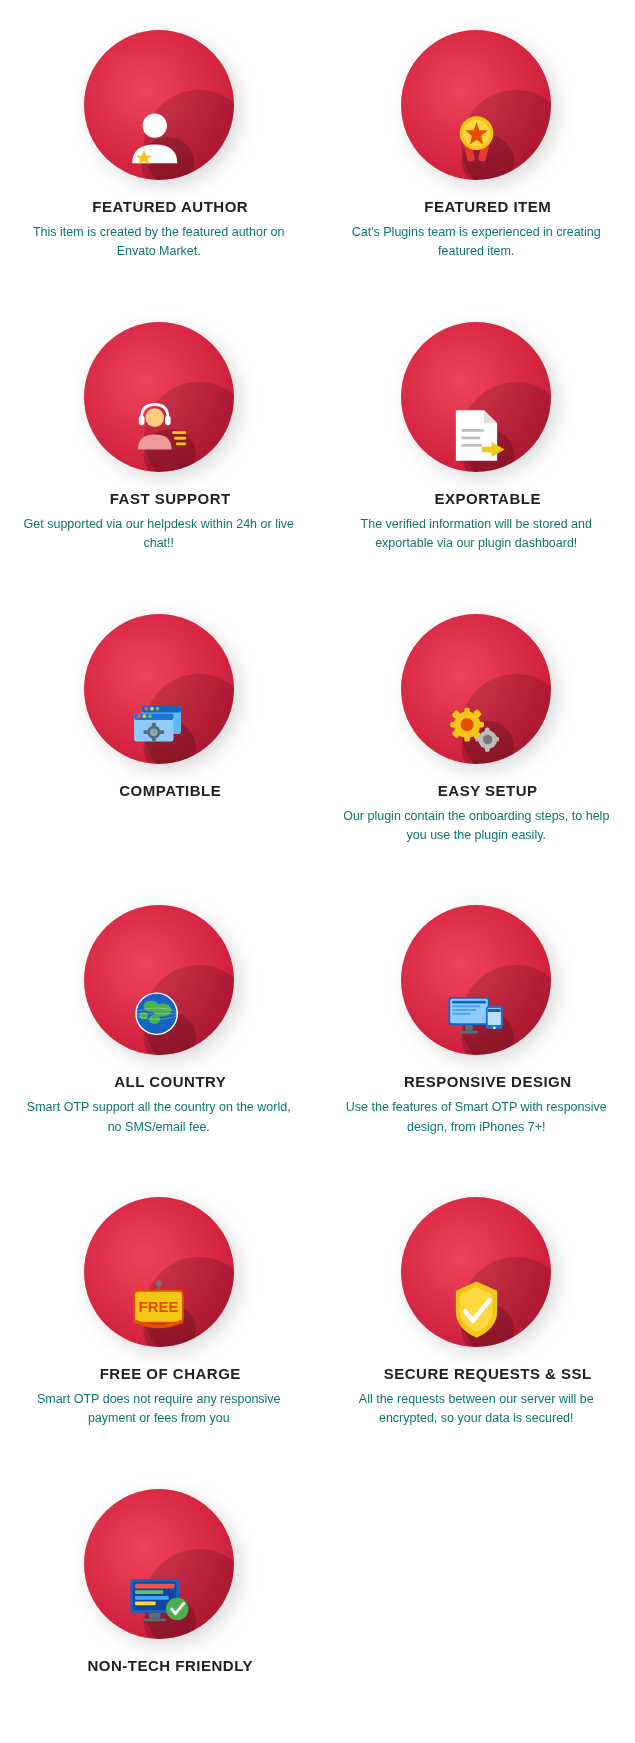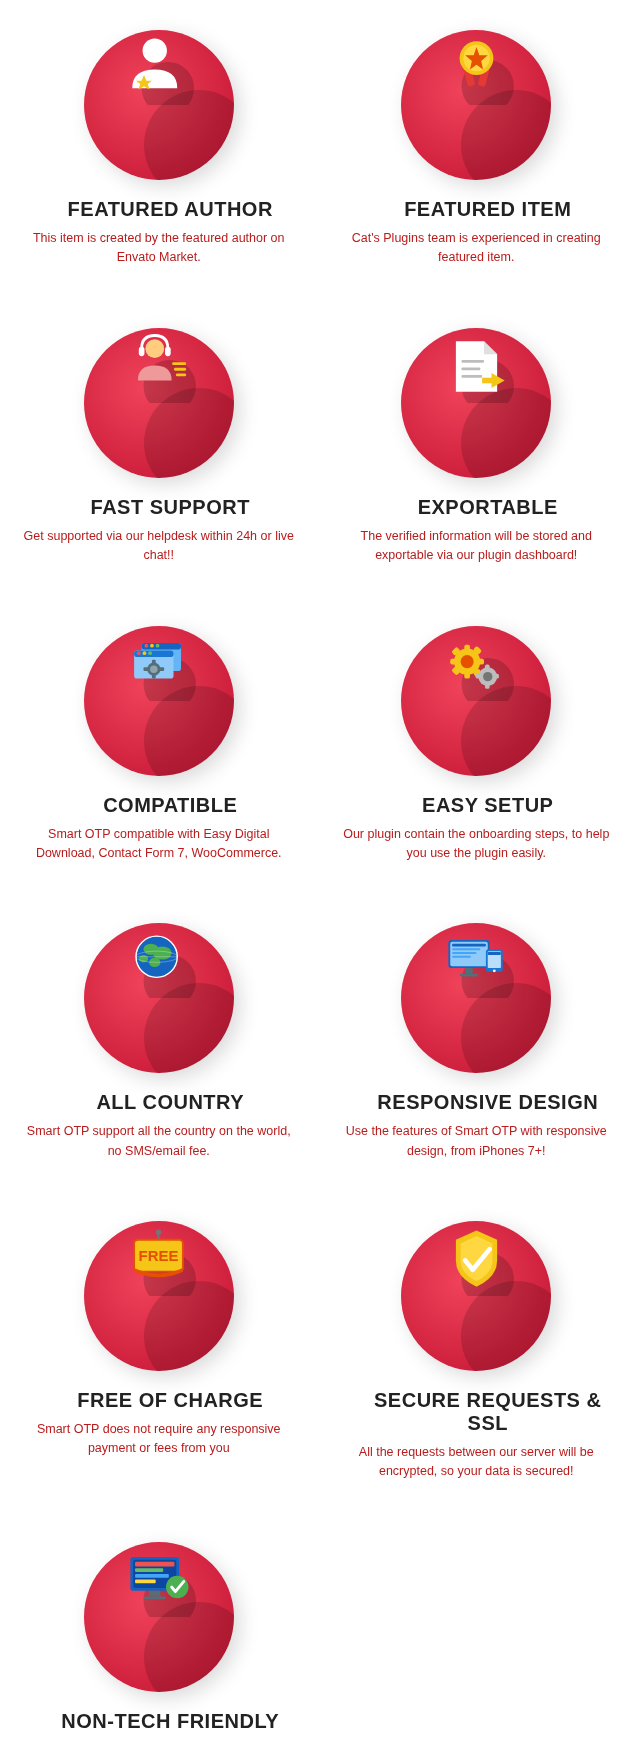--- a/index.html
+++ b/index.html
@@ -19,51 +19,51 @@
       align-items: center;
       padding: 30px 20px 30px 20px;
       text-align: center;
     }
     .icon-circle {
       width: 150px;
       height: 150px;
       border-radius: 50%;
       background: radial-gradient(circle at 40% 40%, #f0435a, #c01030);
       display: flex;
-      align-items: flex-start;
+      align-items: flex-end;
       justify-content: center;
       position: relative;
       overflow: hidden;
       box-shadow: 6px 6px 20px rgba(0,0,0,0.15);
       margin-bottom: 18px;
       flex-shrink: 0;
     }
     
     .icon-circle::after {
       content: '';
       position: absolute;
       bottom: -20px;
       right: -20px;
       width: 110px;
       height: 110px;
       border-radius: 50%;
       background: rgba(0,0,0,0.15);
     }
     .feature-title {
-      font-size: 20px;
+      font-size: 15px;
       font-weight: 800;
       letter-spacing: 0.5px;
       color: #222;
       margin-bottom: 8px;
       text-transform: uppercase;
       padding-left: 23px;
     }
     .feature-desc {
       font-size: 12.5px;
-      color: #b91c1c;
+      color: #0f766e;
       line-height: 1.55;
     }
 
     
     .icon-svg {
       position: relative;
       z-index: 2;
       width: 75px;
       height: 75px;
     }
@@ -185,22 +185,20 @@
 
         <circle cx="35" cy="46" r="7" fill="#546e7a"></circle>
         <circle cx="35" cy="46" r="4" fill="#90a4ae"></circle>
         <rect x="33" y="36" width="4" height="5" rx="1" fill="#546e7a"></rect>
         <rect x="33" y="51" width="4" height="5" rx="1" fill="#546e7a"></rect>
         <rect x="24" y="44" width="5" height="4" rx="1" fill="#546e7a"></rect>
         <rect x="41" y="44" width="5" height="4" rx="1" fill="#546e7a"></rect>
       </svg>
     </div>
     <div class="feature-title">COMPATIBLE</div>
-    <div class="feature-desc">Smart OTP compatible with Easy Digital Download,
-Contact Form 7, WooCommerce.</div>
   </div>
 
   <div class="feature-cell">
     <div class="icon-circle">
       <svg class="icon-svg" viewBox="0 0 80 80">
         <ellipse cx="52" cy="62" rx="28" ry="28" fill="rgba(0,0,0,0.18)"></ellipse>
 
         <circle cx="30" cy="38" r="14" fill="#f5c518"></circle>
         <circle cx="30" cy="38" r="7" fill="#e65100"></circle>
         <rect x="27" y="20" width="6" height="8" rx="2" fill="#f5c518"></rect>

